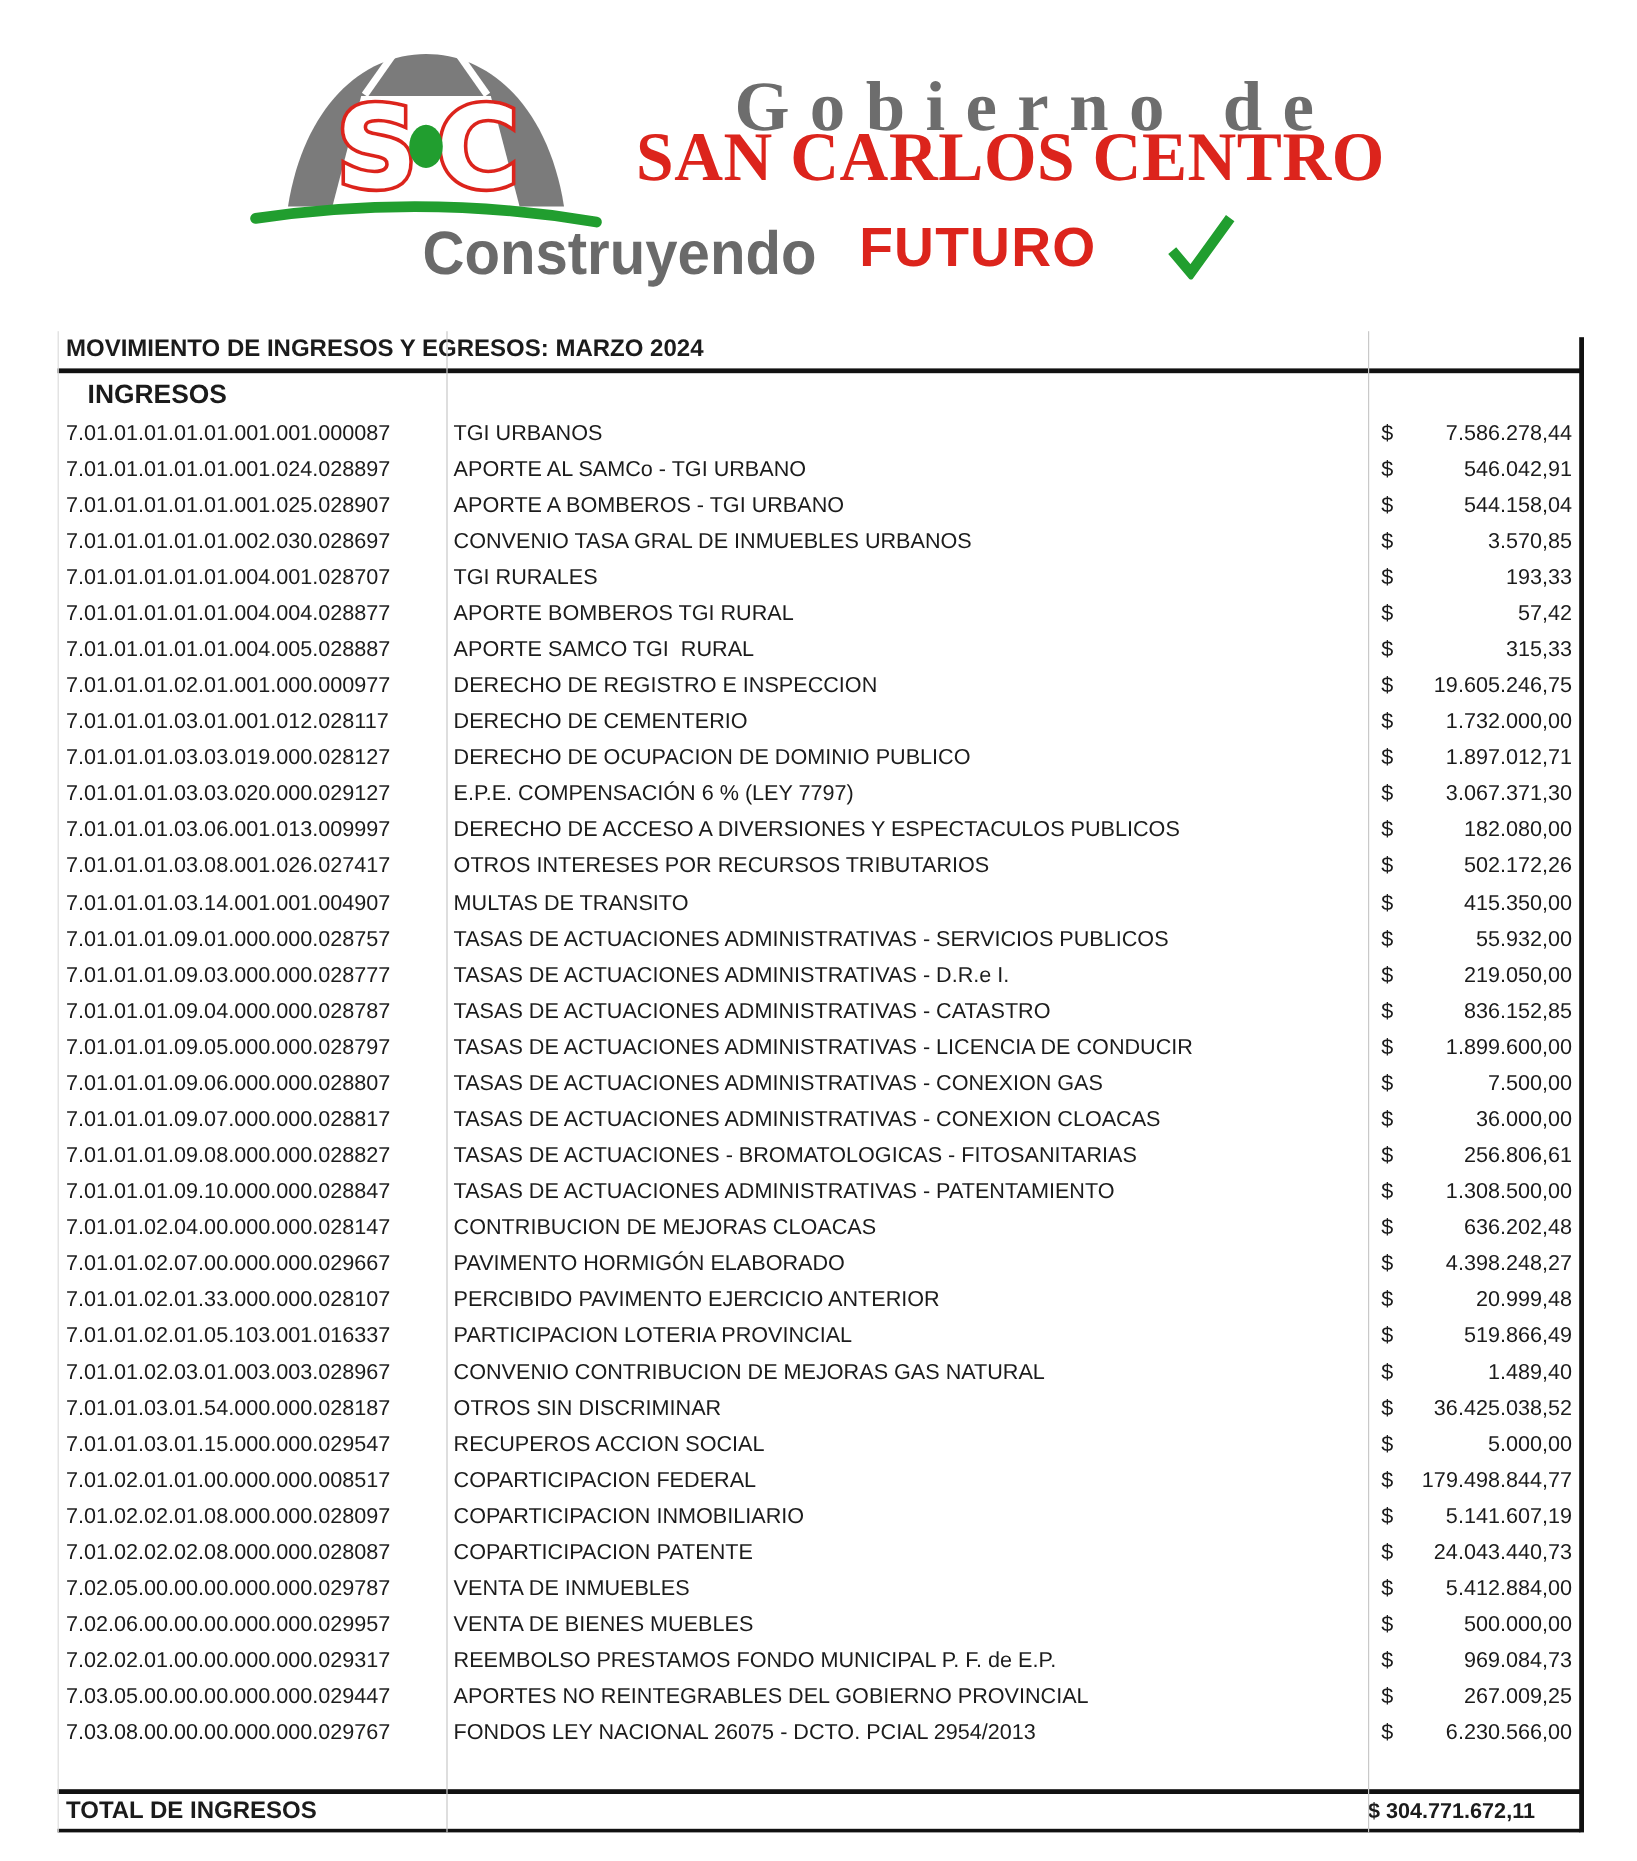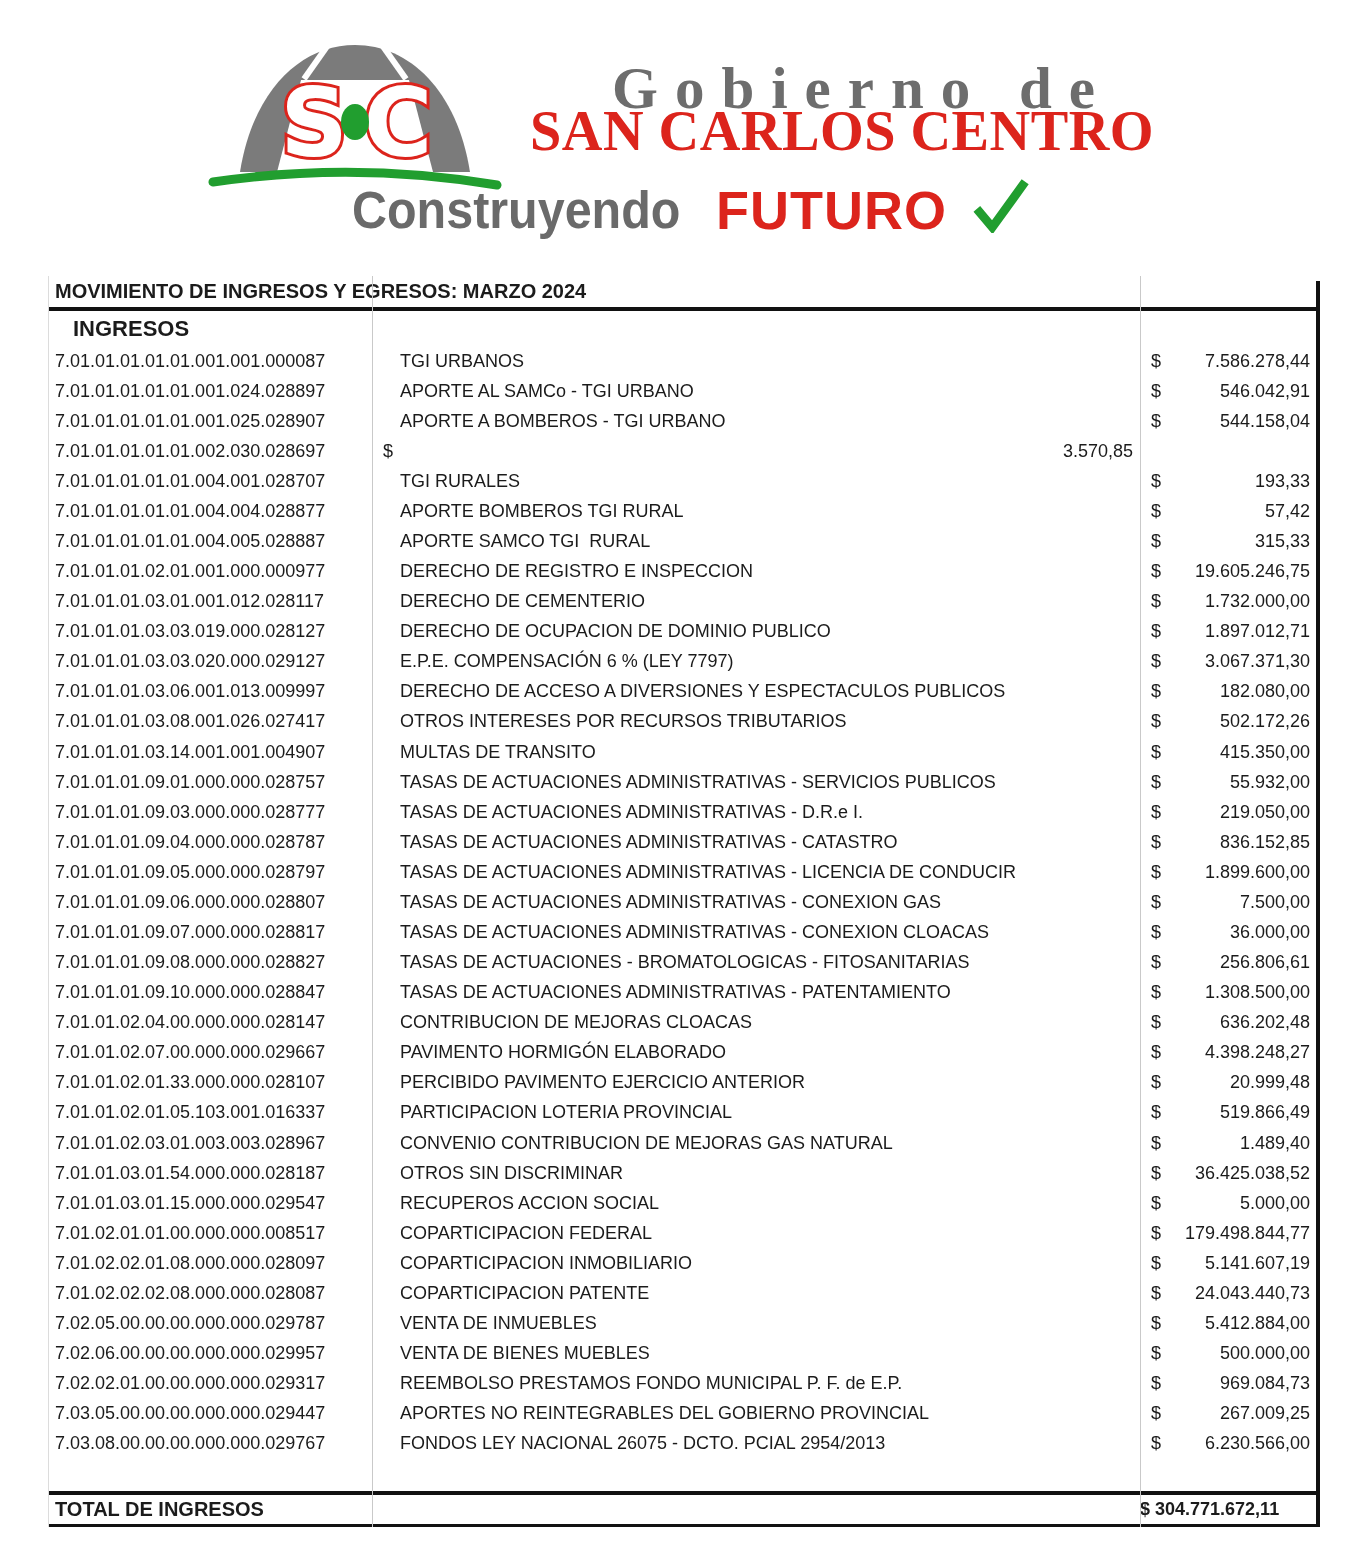--- a/index.html
+++ b/index.html
@@ -18,41 +18,41 @@
             font-family:"Liberation Serif","DejaVu Serif",serif;
             font-weight:bold; font-size:59px; color:#6d6d6d; letter-spacing:17px; white-space:nowrap;margin-top:12px; }
   .scc    { position:absolute; left:530px; top:97px;
             font-family:"Liberation Serif","DejaVu Serif",serif;
             font-weight:bold; font-size:58px; color:#dc241c; letter-spacing:0.5px;
             transform:scaleX(0.97); transform-origin:left; white-space:nowrap; }
   .constru{ position:absolute; left:352px; top:181px;
             font-size:51px; color:#6a6a6a; font-weight:600;
             transform:scaleX(0.95); transform-origin:left; white-space:nowrap; }
   .futuro { position:absolute; left:716px; top:179px;
-            font-size:54px; color:#dc241c; font-weight:bold; letter-spacing:1px; white-space:nowrap; }
+            font-size:46px; color:#dc241c; font-weight:bold; letter-spacing:1px; white-space:nowrap; }
   .check  { position:absolute; left:972px; top:177px; width:58px; height:56px; }
 
   
   .table { position:absolute; left:48px; top:276px; width:1269px; }
   .gl    { position:absolute; top:0; bottom:0; width:1px; background:#c9c9c9; z-index:3; }
   .gl1   { left:324px; }
   .gl2   { left:1092px; }
   .left-edge    { position:absolute; top:0; bottom:0; left:0; width:1px; background:#dcdcdc; z-index:1; }
   .right-border { position:absolute; top:5px; bottom:0; right:-3px; width:4px; background:#111; z-index:4; }
 
   .title-row   { height:35px; border-bottom:4px solid #111; box-sizing:border-box;
                  display:flex; align-items:center; padding-left:7px;
                  font-weight:bold; font-size:20px; white-space:nowrap; }
   .section-row { height:35px; display:flex; align-items:center; padding-left:25px;
                  font-weight:bold; font-size:22px; }
 
   .row    { display:grid; grid-template-columns:324px 768px 177px;
             height:30.08px; align-items:center; font-size:18px; }
   .c-code { padding-left:7px; white-space:nowrap; }
-  .c-desc { padding-left:28px; white-space:pre; overflow:visible; }
+  .c-desc { padding-left:6px; white-space:pre; overflow:visible; }
   .c-amt  { display:flex; justify-content:space-between; align-items:center;
             padding:0 7px 0 11px; white-space:nowrap; }
 
   .total-row { height:36px; box-sizing:border-box;
                border-top:4px solid #111; border-bottom:3px solid #111;
                display:grid; grid-template-columns:324px 768px 177px; align-items:center;
                font-weight:bold;margin-top:32px; }
   .t-label   { padding-left:7px; font-size:20px; white-space:nowrap; }
   .t-amount  { grid-column:3; text-align:left; padding-right:6px;
                font-size:18px; white-space:nowrap; }
@@ -118,20 +118,21 @@
     <div class="c-code">7.01.01.01.01.01.001.025.028907</div>
     <div class="c-desc">APORTE A BOMBEROS - TGI URBANO</div>
     <div class="c-amt">
       <span class="cur">$</span>
       <span class="num">544.158,04</span>
     </div>
   </div>
 
   <div class="row">
     <div class="c-code">7.01.01.01.01.01.002.030.028697</div>
+    <div class="c-desc">CONVENIO TASA GRAL DE INMUEBLES URBANOS</div>
     <div class="c-amt">
       <span class="cur">$</span>
       <span class="num">3.570,85</span>
     </div>
   </div>
 
   <div class="row">
     <div class="c-code">7.01.01.01.01.01.004.001.028707</div>
     <div class="c-desc">TGI RURALES</div>
     <div class="c-amt">

